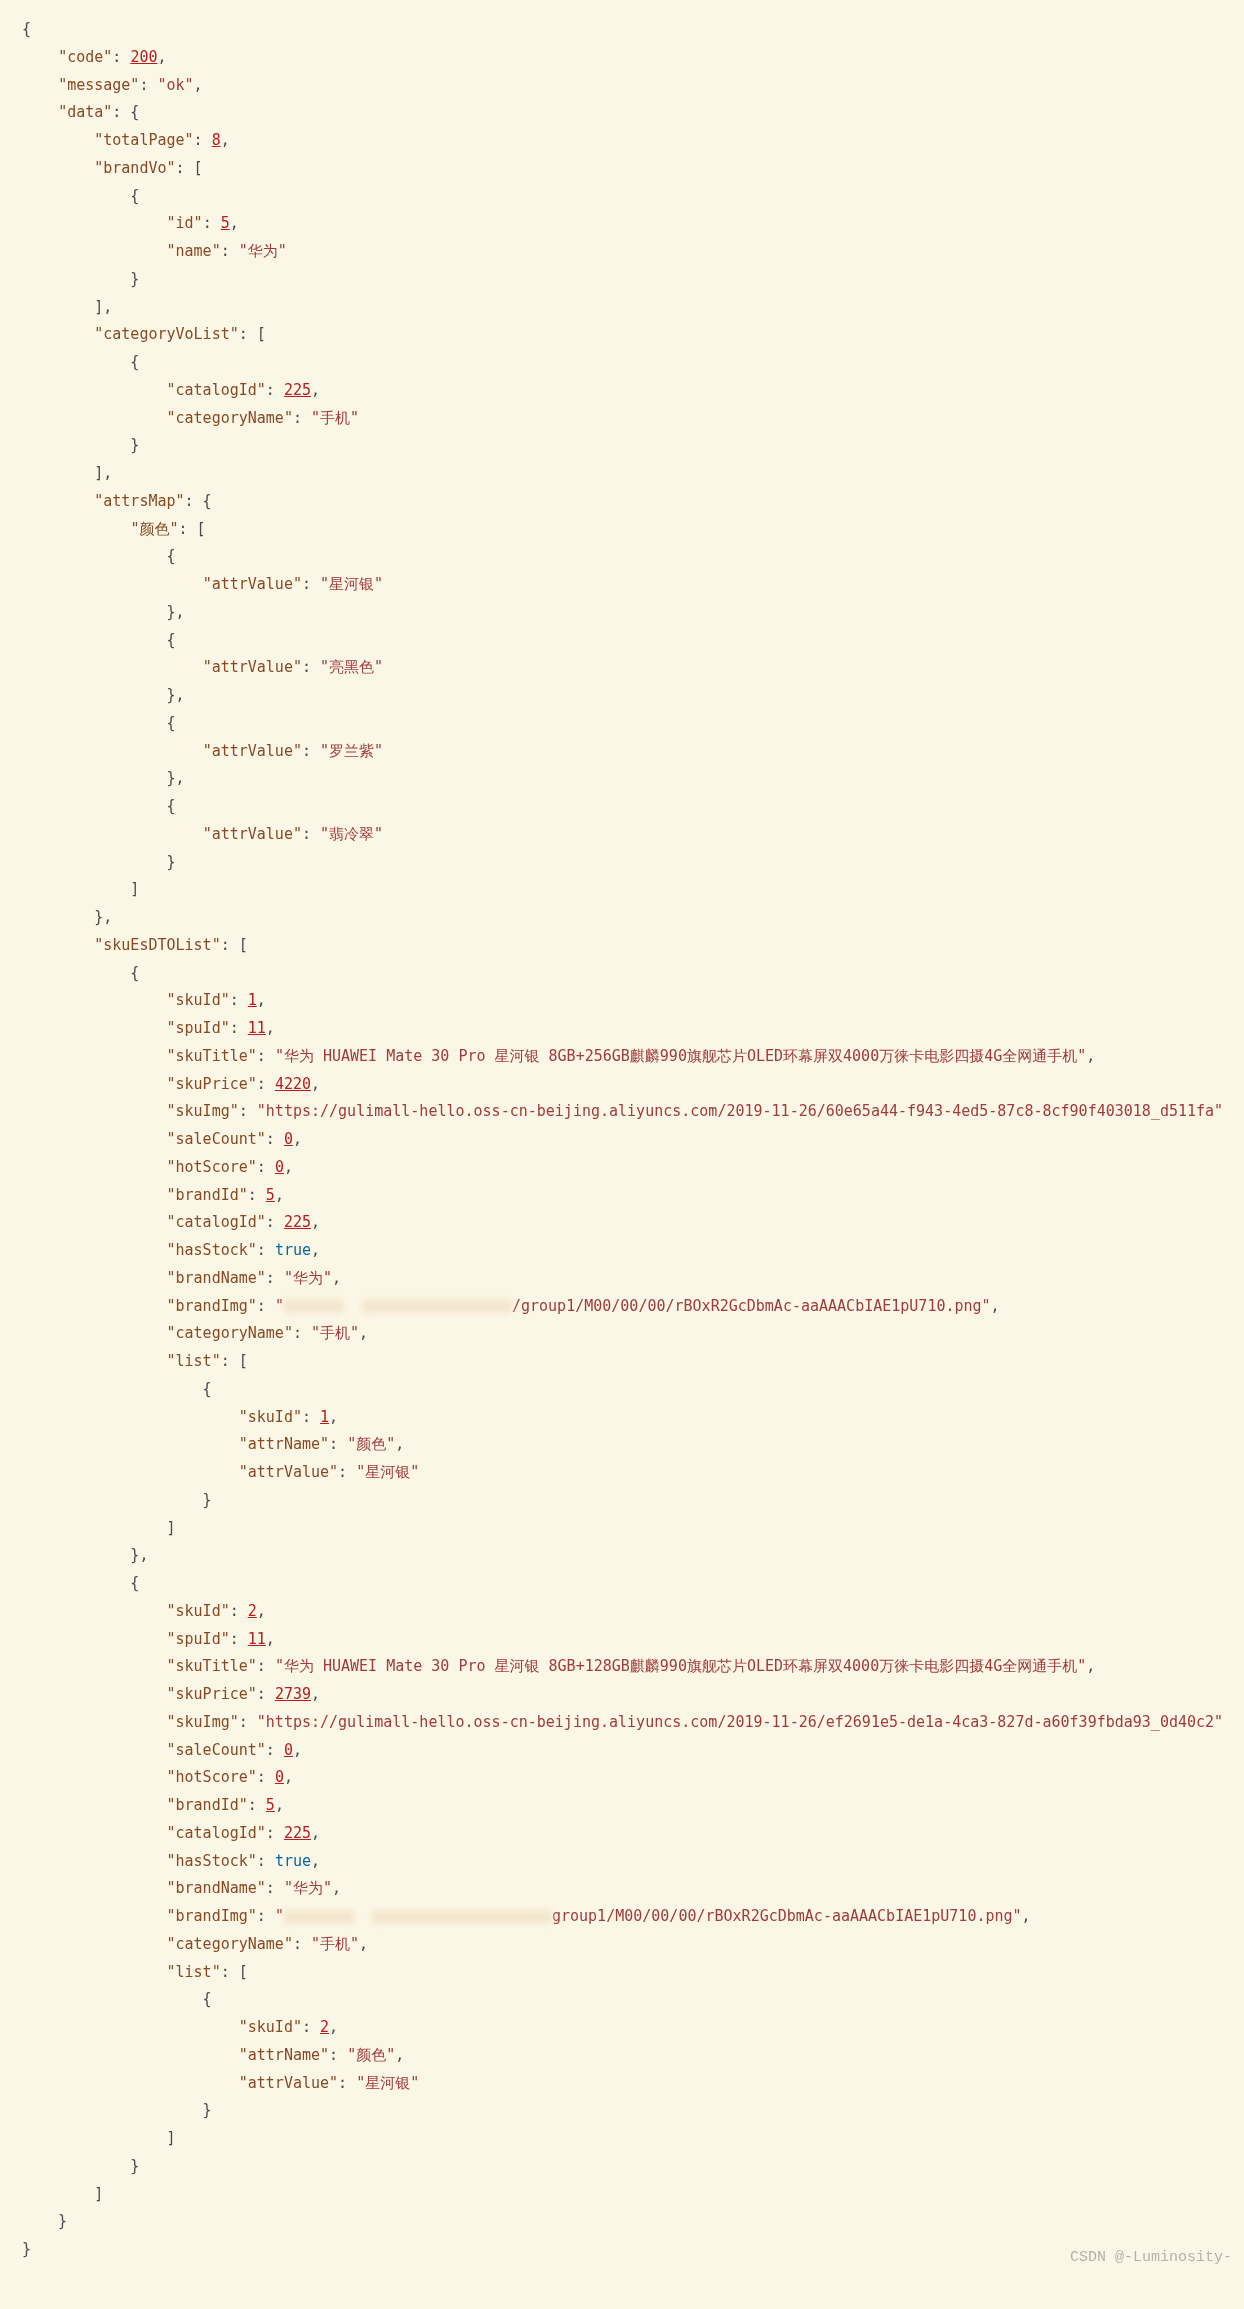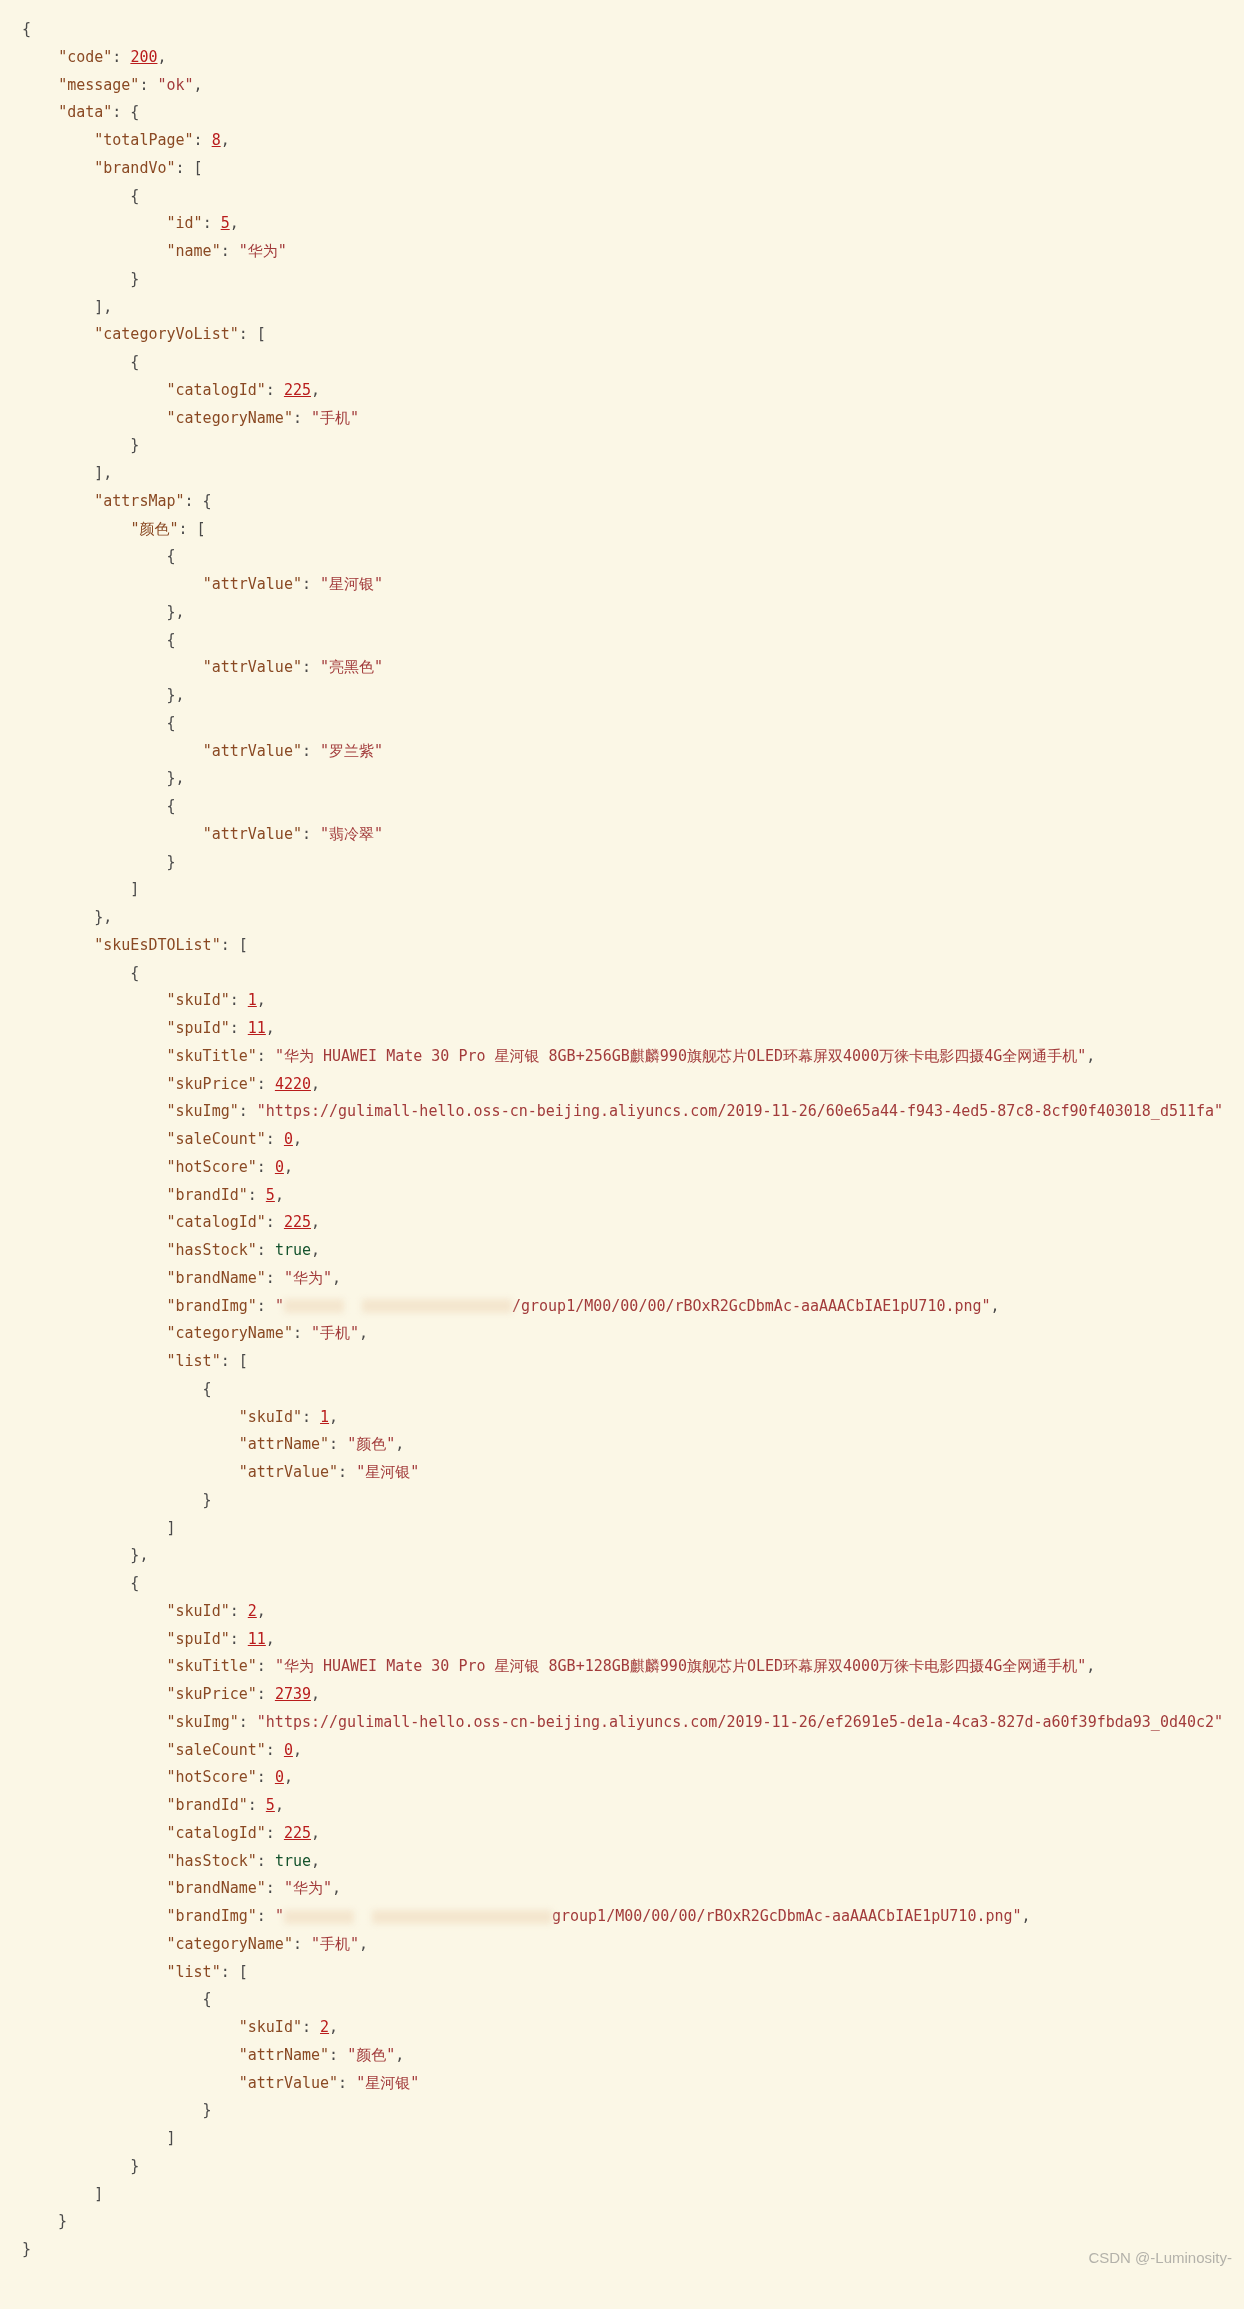--- a/index.html
+++ b/index.html
@@ -14,36 +14,36 @@
   }
   pre {
     margin: 0;
     padding: 16px 22px;
     white-space: pre;
     overflow-x: hidden;
   }      
   .k { color: #8a4923; }      
   .n { color: #b91c1c; text-decoration: underline; }      
   .s { color: #a23b3b; }      
-  .b { color: #14532d; }      
+  .b { color: #0369a1; }      
   .blur {
     display: inline-block;
     vertical-align: middle;
     height: 14px;
     background: #f4e6ce;
     filter: blur(3px);
     border-radius: 2px;
   }
   .watermark {
     position: absolute;
     bottom: 8px;
     right: 12px;
     color: rgba(120,120,120,0.55);
     font-size: 15px;
-    font-family: Liberation Sans, sans-serif;
+    font-family: Liberation Mono, monospace;
   }
 </style>
 </head>
 <body>
 
 <pre id="code">{
     <span class="k">"code"</span>: <span class="n">200</span>,
     <span class="k">"message"</span>: <span class="s">"ok"</span>,
     <span class="k">"data"</span>: {
         <span class="k">"totalPage"</span>: <span class="n">8</span>,

